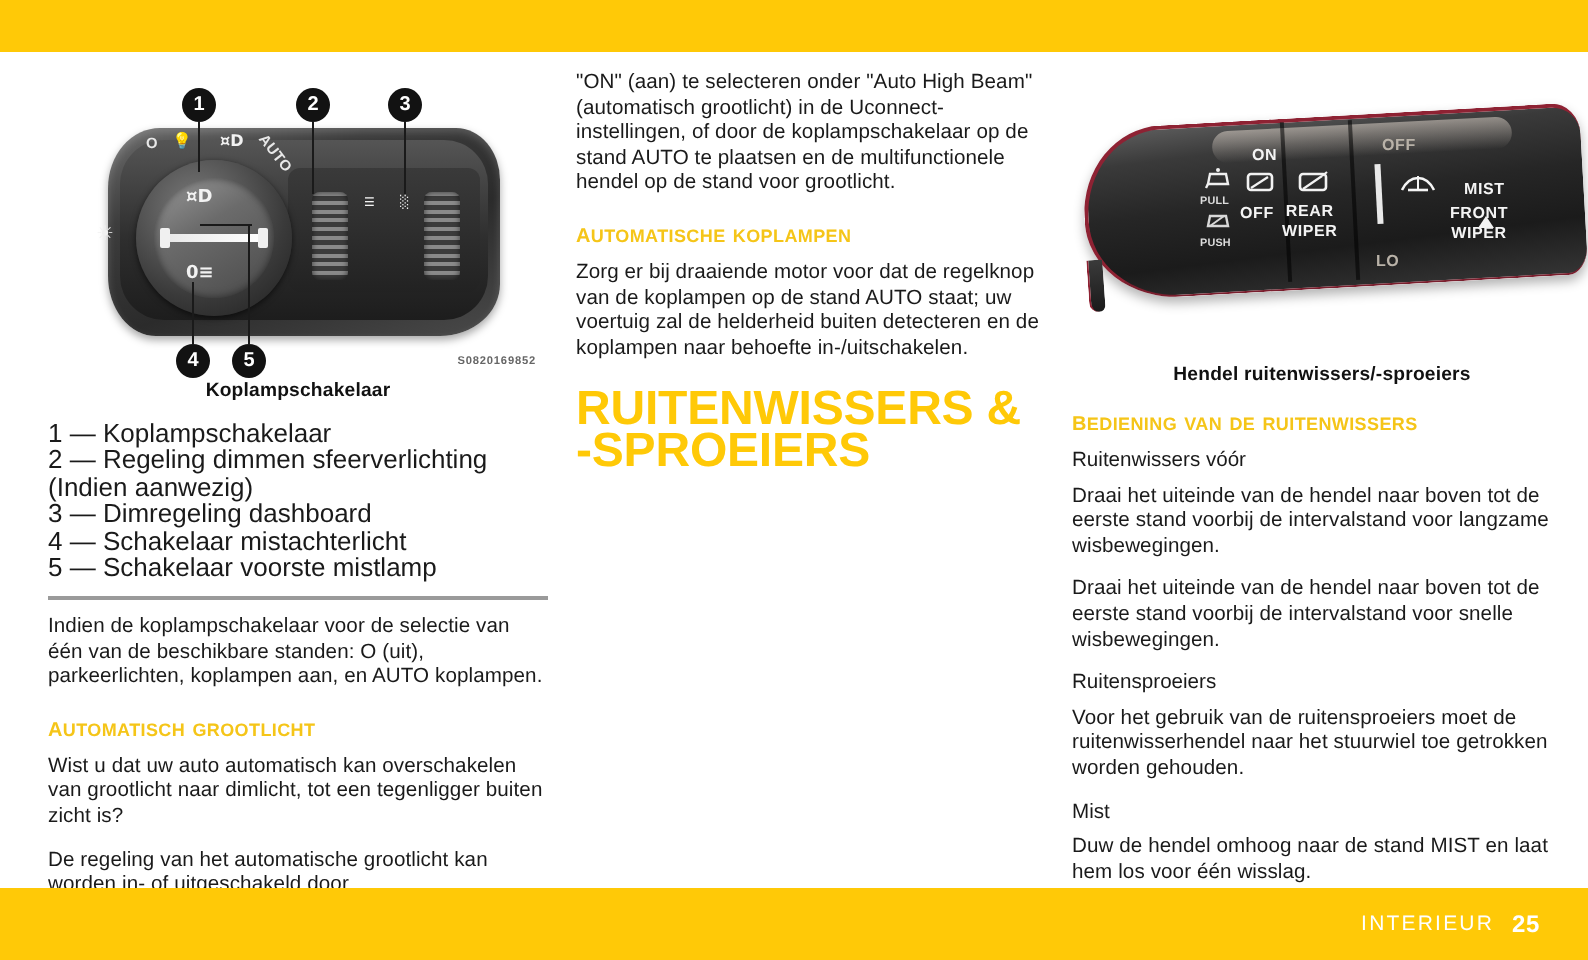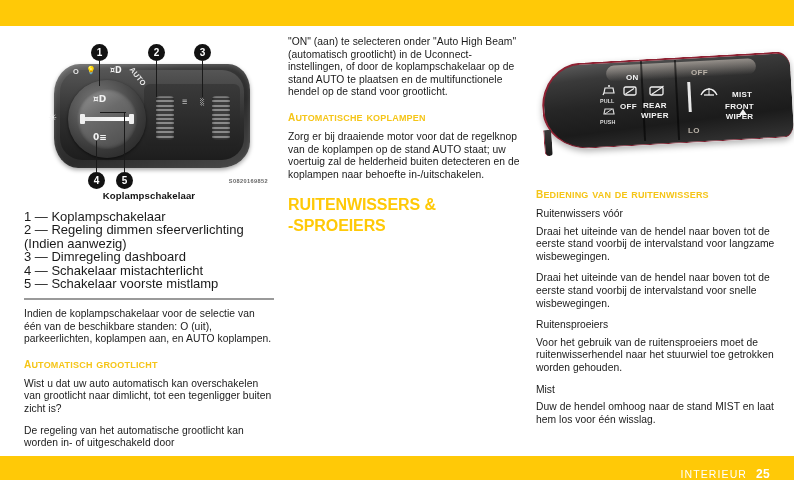--- a/index.html
+++ b/index.html
@@ -10,21 +10,21 @@
     position:relative;
     overflow:hidden;
   }
 
   
   .bar-top {
     position:absolute; left:0; top:0; width:794px; height:26px;
     background:#FFC907;
   }
   .bar-bottom {
-    position:absolute; left:0; bottom:0; width:794px; height:24px;
+    position:absolute; left:0; bottom:0; width:794px; height:36px;
     background:#FFC907;
   }
   .footer-inner {
     position:absolute; right:24px; top:0; height:36px;
     display:flex; align-items:center; gap:9px;
   }
   .footer-label {
     color:#ffffff; font-size:10.5px; letter-spacing:1.1px; font-weight:400;
   }
   .footer-page {
@@ -42,21 +42,21 @@
     font-size:10.3px; line-height:12.6px; color:#1a1a1a;
     margin-bottom:9px; letter-spacing:.05px;
   }
   .sub-head {
     color:#F5C518; font-size:12.3px; font-weight:bold;
     font-variant:small-caps; text-transform:lowercase;
     letter-spacing:.2px; margin:11px 0 7px 0; line-height:14px;
   }
   .sub-head::first-letter { font-size:13.6px; }
   .main-head {
-    color:#FFC907; font-size:16px; font-weight:bold;
+    color:#FFC907; font-size:24px; font-weight:bold;
     line-height:21px; letter-spacing:-.1px;
     margin:13px 0 9px 0;
   }
   .caption {
     font-size:9.6px; font-weight:bold; color:#111; text-align:center;
     margin-top:4px; letter-spacing:.1px;
   }
   .minor-head {
     font-size:10.3px; color:#1a1a1a; margin-bottom:5px; line-height:12.6px;
   }
@@ -316,20 +316,21 @@
 WIPER</span>
     <span class="st-lbl" style="left:196px; top:54px;">MIST</span>
     <span class="st-icon" style="left:202px; top:66px;">
       <svg width="10" height="8" viewBox="0 0 10 8">
           <path d="M5 1 L9 7 L1 7 Z" fill="#f2f2f2"></path>
         </svg>
     </span>
     <span class="st-lbl faint" style="left:152px; top:90px;">LO</span>
   </div>
 
+  <div class="caption cap-right">Hendel ruitenwissers/-sproeiers</div>
 
   <div class="sub-head">Bediening van de ruitenwissers</div>
 
   <div>
     <div class="minor-head">Ruitenwissers vóór</div>
     <div class="body-text">Draai het uiteinde van de hendel naar boven tot de eerste stand voorbij de intervalstand voor langzame wisbewegingen.</div>
     <div class="body-text">Draai het uiteinde van de hendel naar boven tot de eerste stand voorbij de intervalstand voor snelle wisbewegingen.</div>
   </div>
 
   <div>

